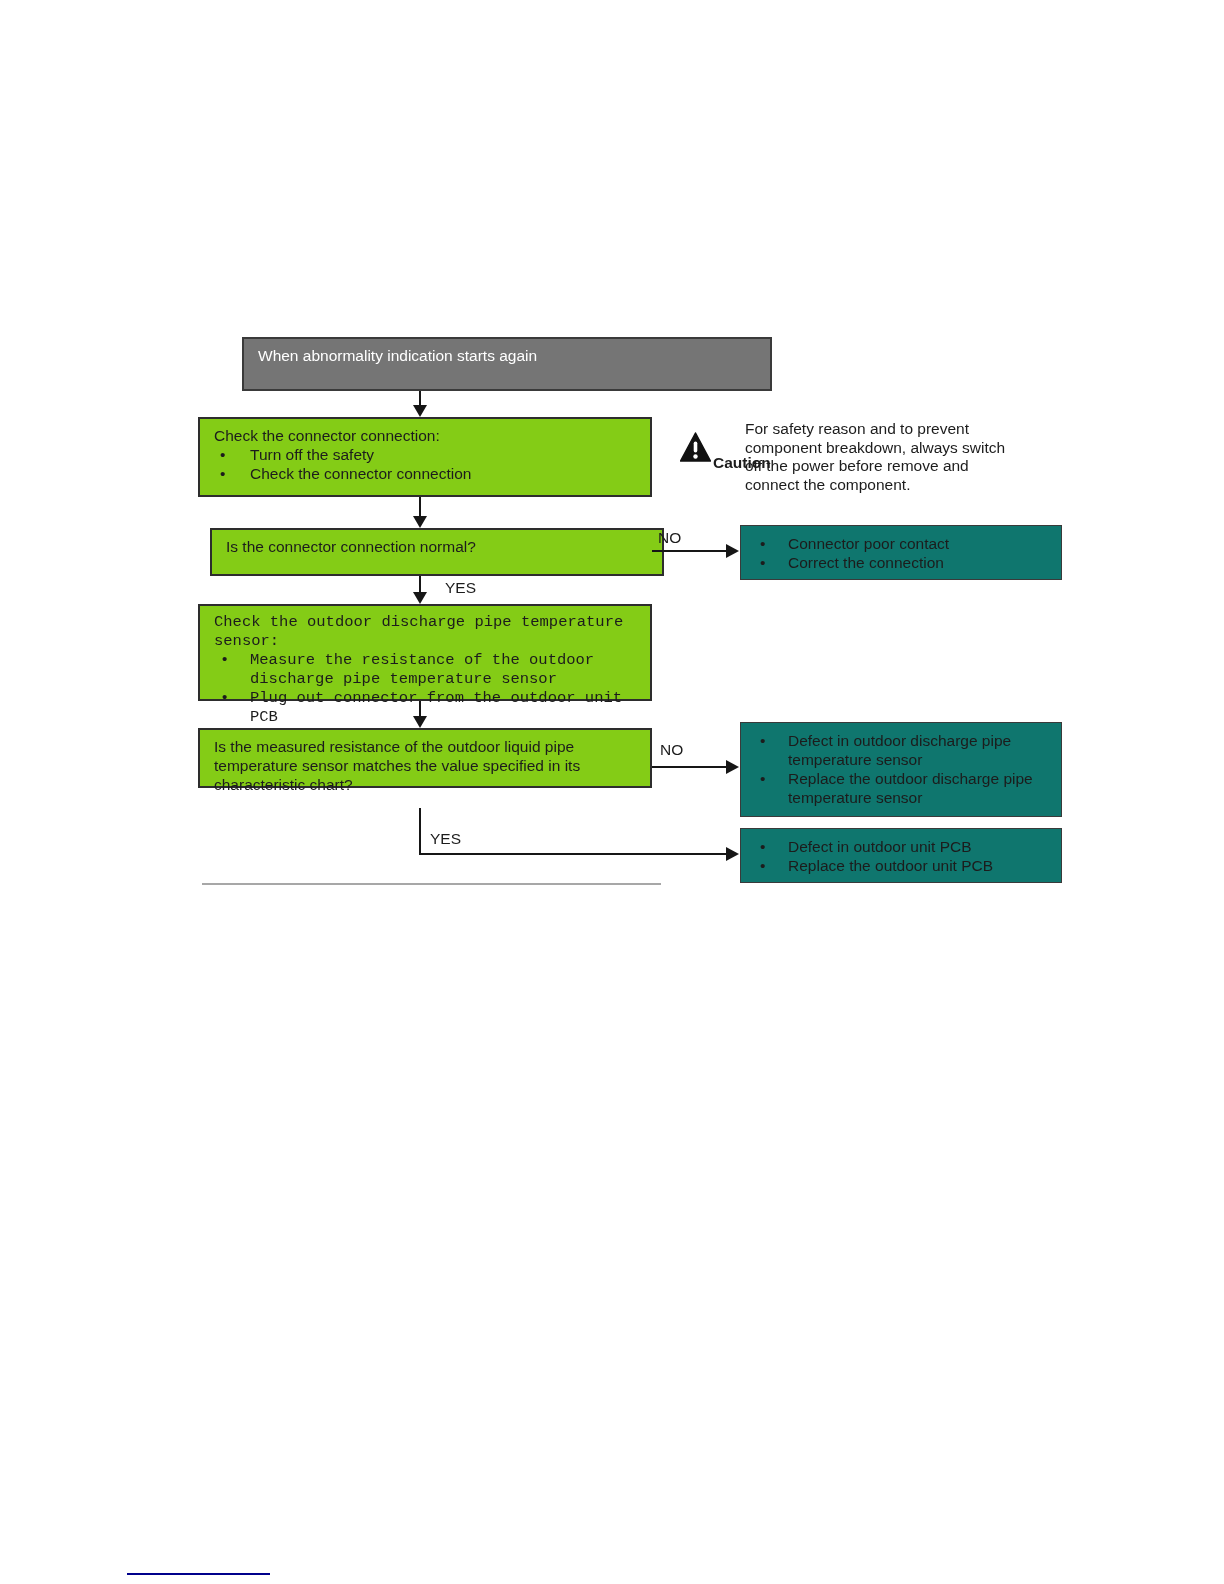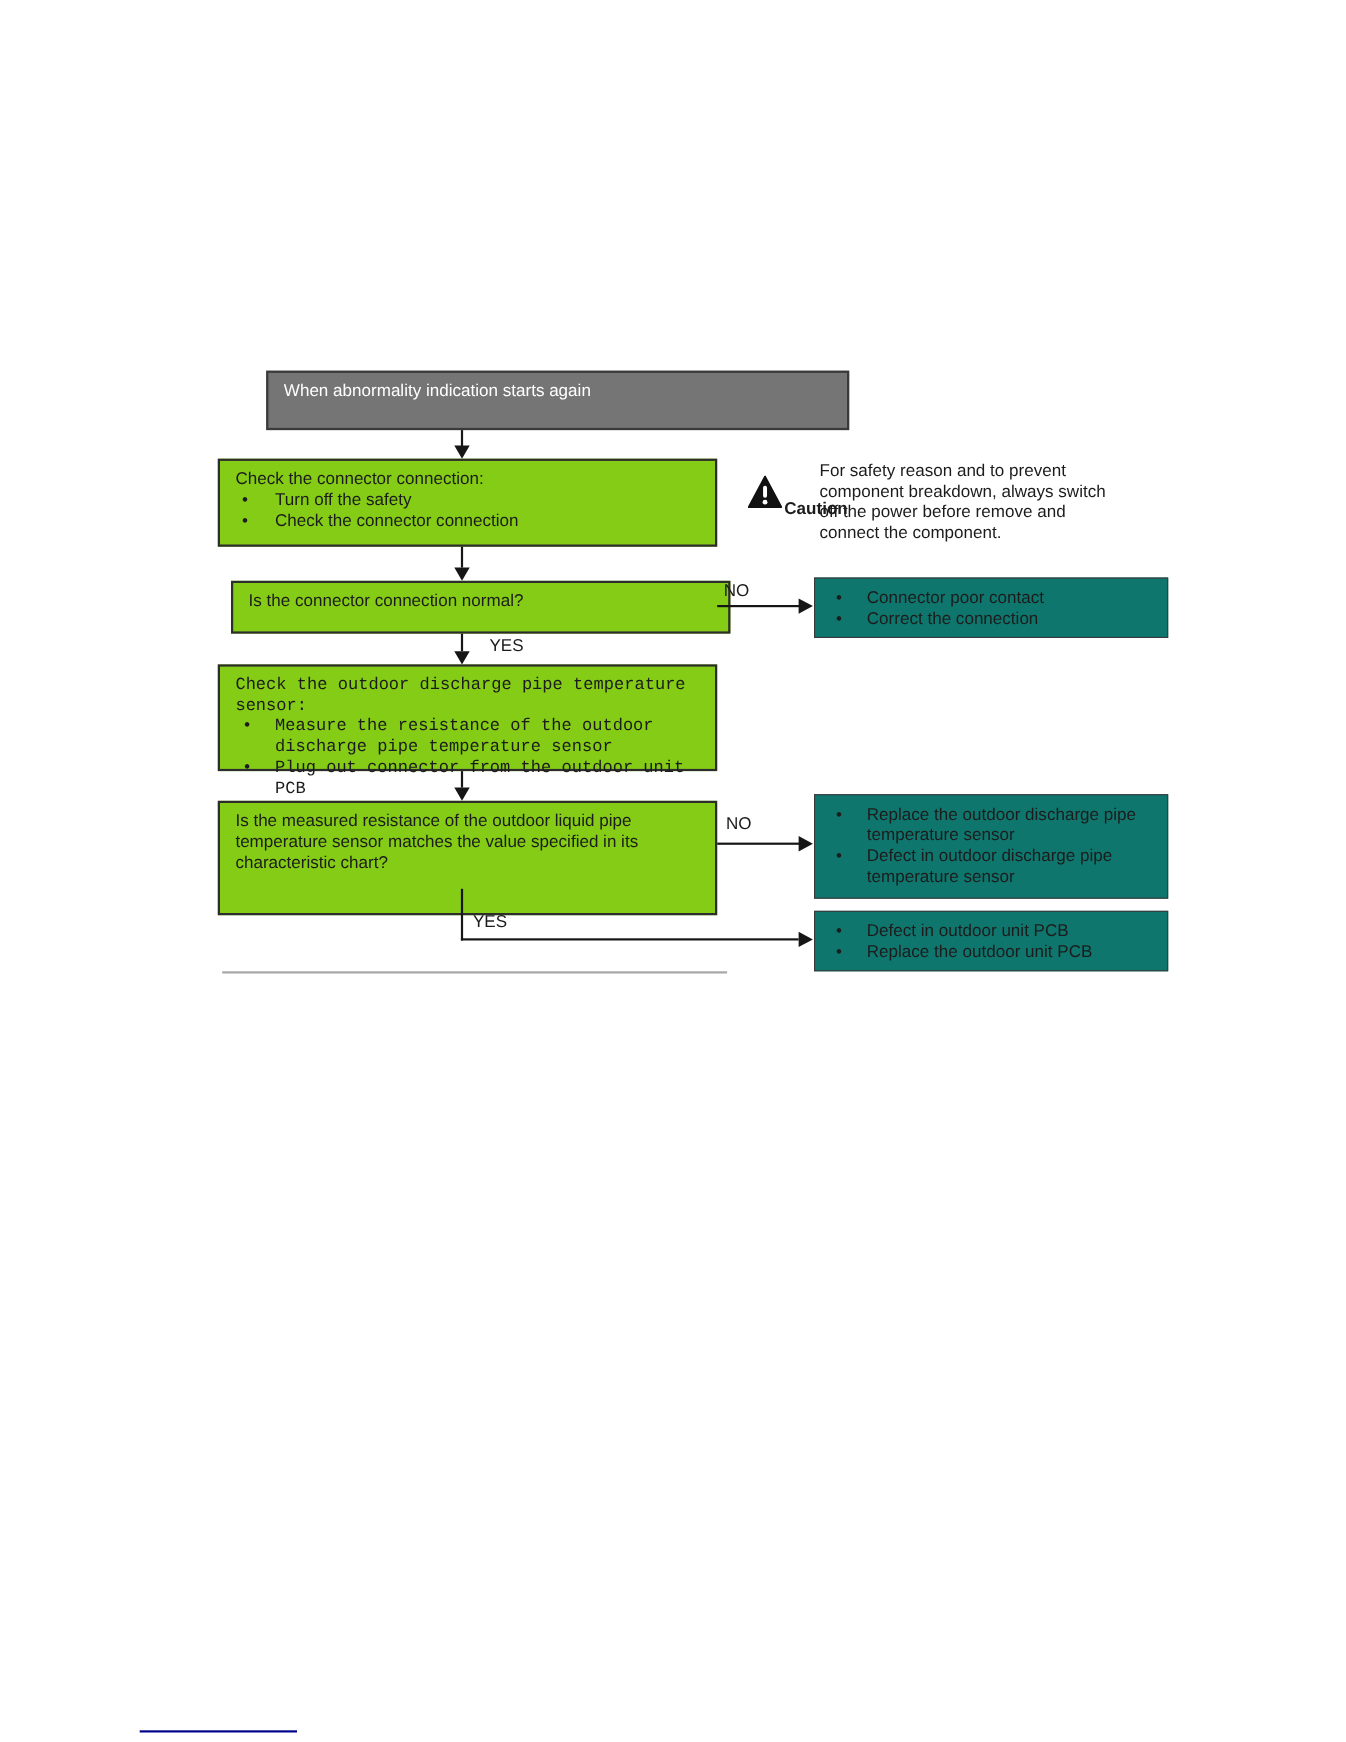--- a/index.html
+++ b/index.html
@@ -133,34 +133,34 @@
         <span>Measure the resistance of the outdoor discharge pipe temperature sensor</span>
       </div>
     <div class="bullet">
         <span>Plug out connector from the outdoor unit PCB</span>
       </div>
   </div>
 
   <div class="vline" style="left:419px; top:701px; height:15px;"></div>
   <div class="arrow-down" style="left:413px; top:716px;"></div>
 
-  <div class="node" style="left:198px; top:728px; width:454px; height:104px;">
+  <div class="node" style="left:198px; top:728px; width:454px; height:60px;">
     <div>Is the measured resistance of the outdoor liquid pipe temperature sensor matches the value specified in its characteristic chart?</div>
   </div>
 
   <div class="edge-label" style="left:660px; top:740px;">NO</div>
   <div class="hline" style="left:652px; top:766px; width:75px;"></div>
   <div class="arrow-right" style="left:726px; top:760px;"></div>
 
   <div class="node result" style="left:740px; top:722px; width:322px; height:95px;">
     <div class="bullet">
-        <span>Replace the outdoor discharge pipe temperature sensor</span>
+        <span>Defect in outdoor discharge pipe temperature sensor</span>
       </div>
     <div class="bullet">
-        <span>Defect in outdoor discharge pipe temperature sensor</span>
+        <span>Replace the outdoor discharge pipe temperature sensor</span>
       </div>
   </div>
 
   <div class="edge-label" style="left:430px; top:829px;">YES</div>
   <div class="vline" style="left:419px; top:808px; height:47px;"></div>
   <div class="hline" style="left:419px; top:853px; width:307px;"></div>
   <div class="arrow-right" style="left:726px; top:847px;"></div>
 
   <div class="node result" style="left:740px; top:828px; width:322px; height:55px;">
     <div class="bullet">

